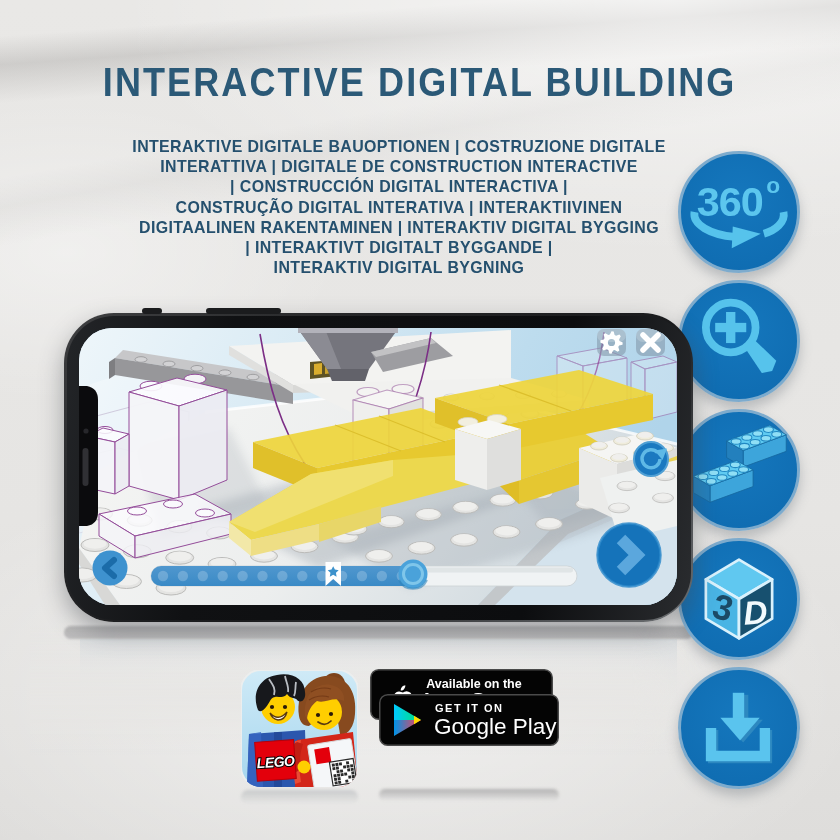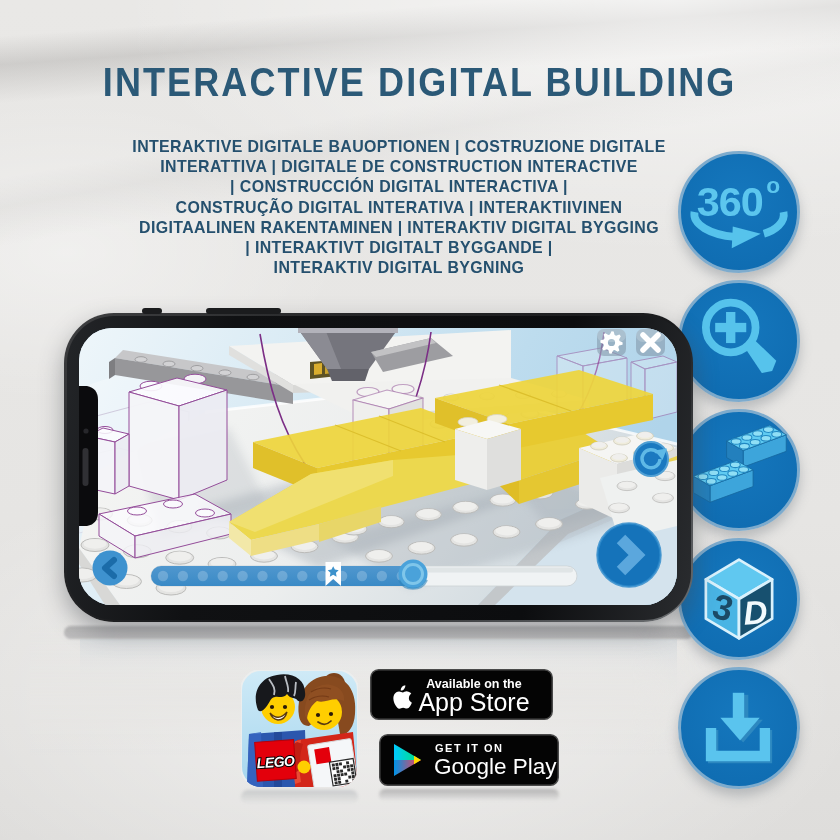--- a/index.html
+++ b/index.html
@@ -443,21 +443,21 @@
         </g>
       </svg></div>
     <div class="abs" style="left:370px;top:669px;z-index:5;"><svg width="183" height="51" viewBox="0 0 183 51">
         <rect x="0.75" y="0.75" width="181.5" height="49.5" rx="8" fill="#040404" stroke="#4a4a4a" stroke-width="1.5"></rect>
         <g transform="translate(14,8) scale(0.078)">
           <path d="M318.7,268.7c-0.2-36.7,30-54.3,31.4-55.2c-17.2-25.1-43.9-28.6-53.3-29c-22.6-2.3-44.3,13.3-55.8,13.3c-11.5,0-29.3-13-48.1-12.6c-24.7,0.4-47.6,14.4-60.3,36.5c-25.8,44.7-6.6,110.8,18.5,147.1c12.3,17.8,26.9,37.7,46.1,37c18.5-0.7,25.5-11.9,47.9-11.9c22.4,0,28.7,11.9,48.2,11.5c19.9-0.4,32.6-18,44.8-35.9c14.1-20.6,19.9-40.5,20.2-41.5C358.2,327.8,318.9,313.2,318.7,268.7zM258.1,152.3c10.2-12.4,17.1-29.6,15.2-46.8c-14.7,0.6-32.5,9.8-43,22.1c-9.4,10.9-17.7,28.5-15.5,45.3C231.2,174.2,247.9,164.6,258.1,152.3z" fill="#ffffff"></path>
         </g>
         <text x="104" y="18.5" font-family="Liberation Sans, sans-serif" font-size="12.5" font-weight="bold" fill="#ffffff" text-anchor="middle">Available on the</text>
         <text x="104" y="42" font-family="Liberation Sans, sans-serif" font-size="25" fill="#ffffff" text-anchor="middle">App Store</text>
       </svg></div>
-    <div class="abs" style="left:379px;top:734px;z-index:5;"><svg width="180" height="52" viewBox="0 0 180 52">
+    <div class="abs" style="left:379px;top:694px;z-index:5;"><svg width="180" height="52" viewBox="0 0 180 52">
         <defs>
           <linearGradient id="gpc" x1="0" y1="0" x2="1" y2="0">
             <stop offset="0" stop-color="#00c9ff"></stop>
             <stop offset="1" stop-color="#00e571"></stop>
           </linearGradient>
           <linearGradient id="gpr" x1="0" y1="0" x2="1" y2="0">
             <stop offset="0" stop-color="#0093e8"></stop>
             <stop offset="1" stop-color="#ff3d51"></stop>
           </linearGradient>
         </defs>

